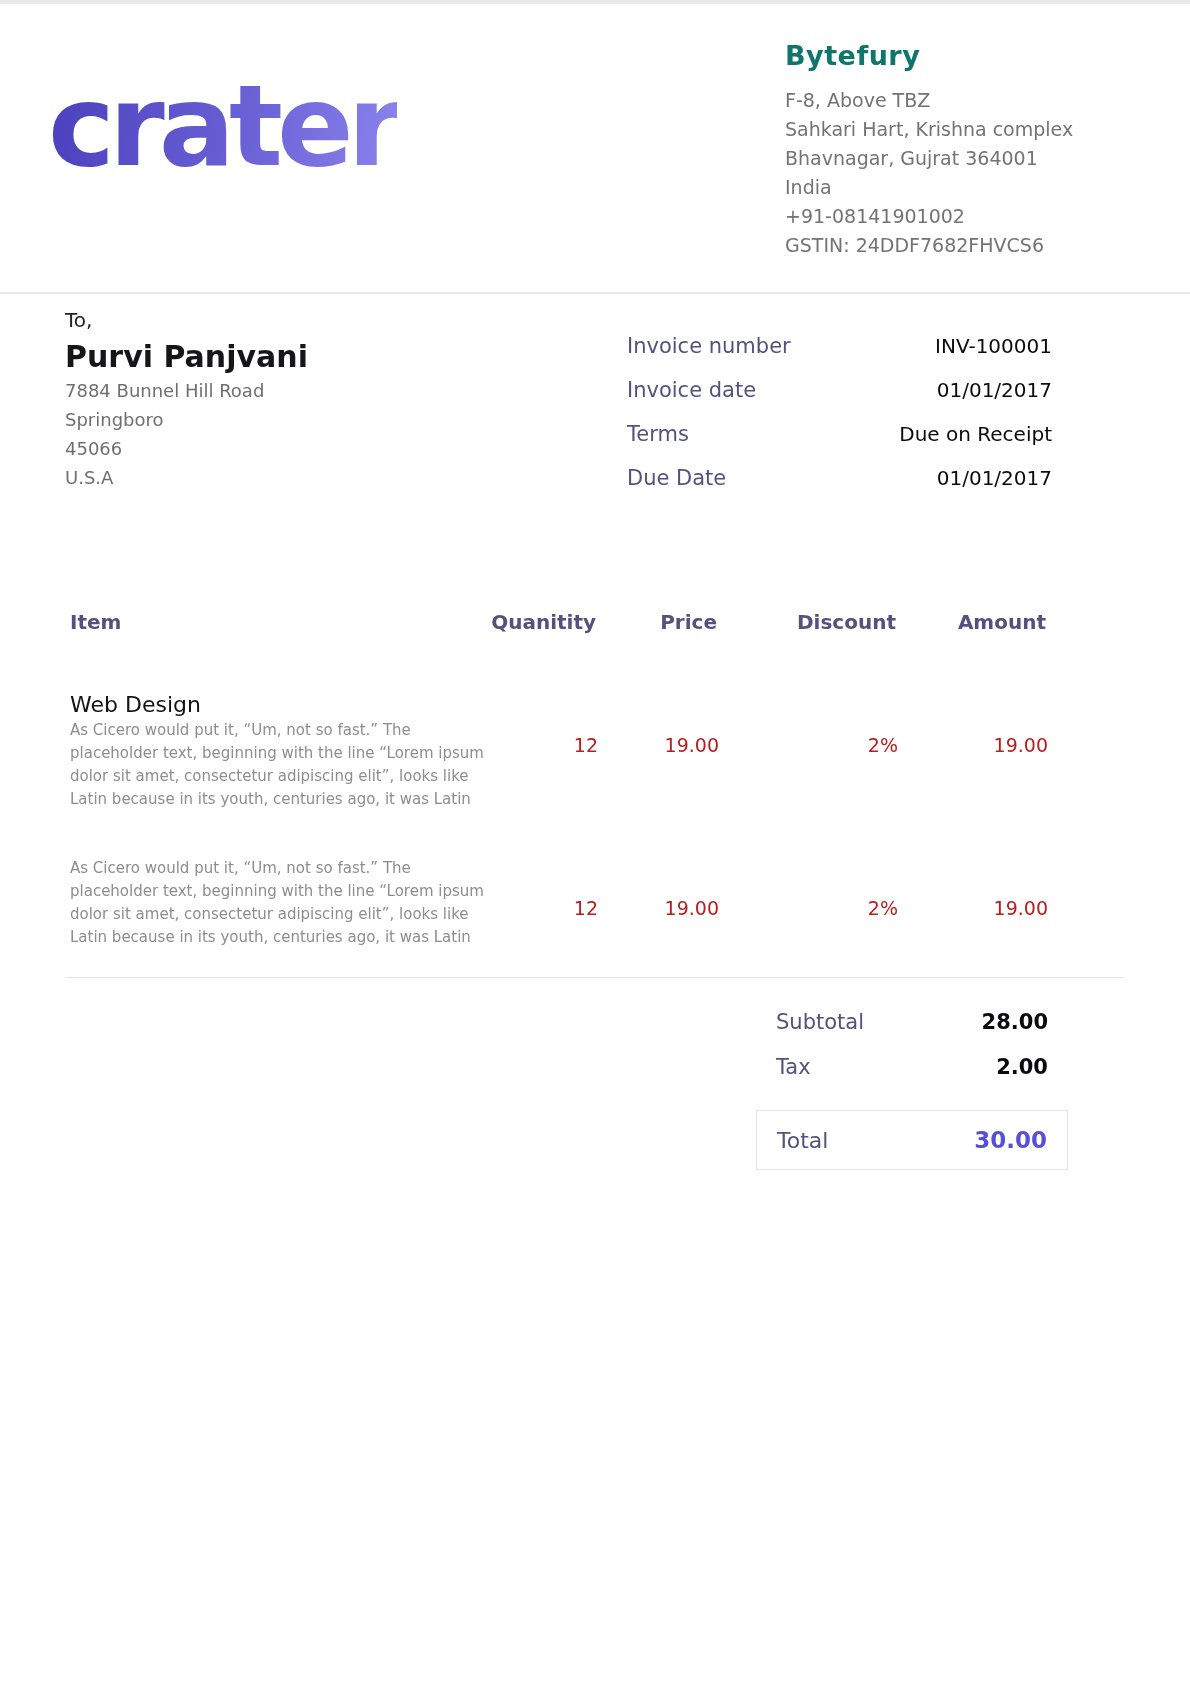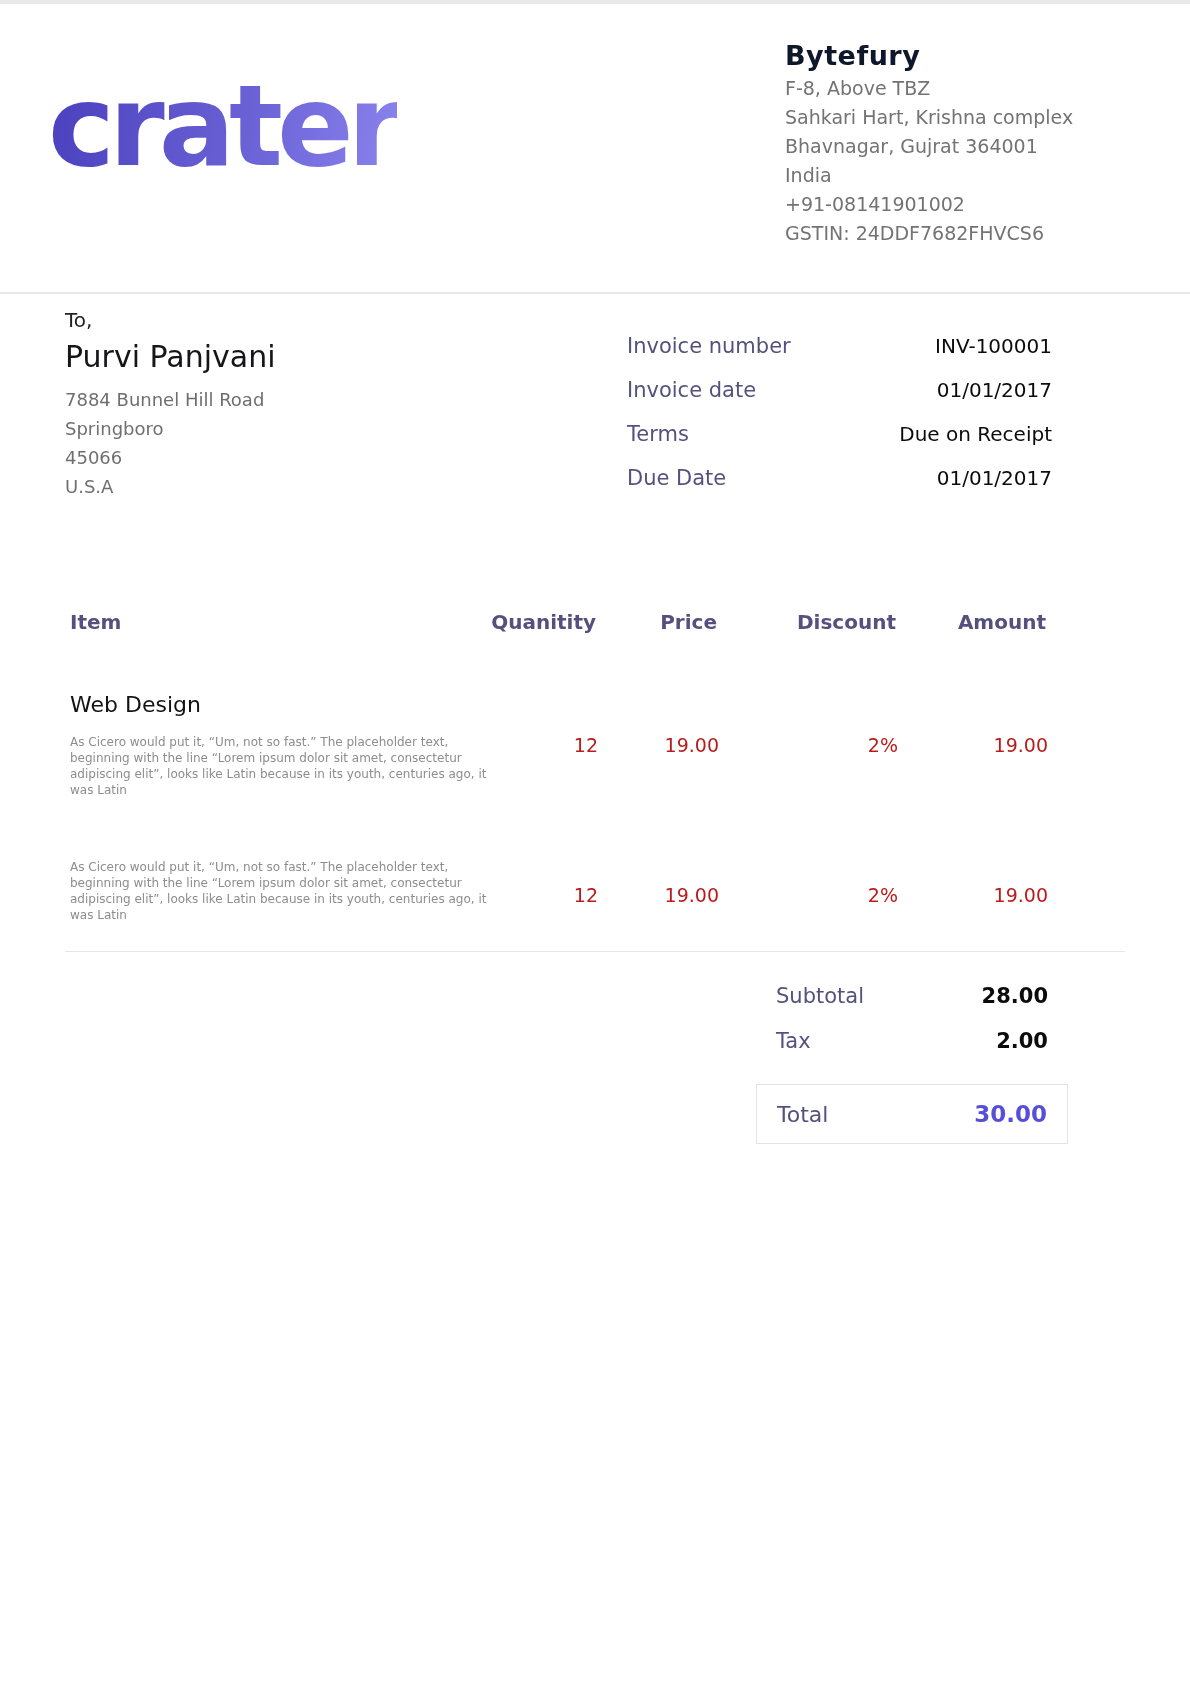--- a/index.html
+++ b/index.html
@@ -21,46 +21,46 @@
   }
   .logo {
     margin-top: 28px;
     font-size: 113px; font-weight: bold; letter-spacing: -6px;
     line-height: 120px;
     background: linear-gradient(100deg, var(--logo-start) 0%, #6b62d6 55%, var(--logo-end) 100%);
     -webkit-background-clip: text; background-clip: text;
     -webkit-text-fill-color: transparent; color: transparent;
   }
   .company { width: 357px; padding-top: 2px; }
-  .company-name { font-size: 27px; font-weight: bold; color: #0f172a; margin-bottom: 3px; letter-spacing: 0.5px; }
+  .company-name { font-size: 27px; font-weight: bold; color: #0f766e; margin-bottom: 15px; letter-spacing: 0.5px; }
   .company-line { font-size: 19px; color: #737373; line-height: 29px; }
 
   
   .main { padding: 0 65px; }
 
   .parties { display: flex; margin-top: 14px; }
   .bill-to { flex: 1; padding-left: 0; }
   .to-label { font-size: 20px; color: #232326; margin-bottom: 7px; }
-  .to-name { font-size: 30px; color: #161619; margin-bottom: 11px; }
+  .to-name { font-size: 30px; color: #161619; margin-bottom: 2px; font-weight: bold; }
   .to-line { font-size: 18px; color: #6f6f72; line-height: 29px; }
 
   .meta { width: 498px; padding-top: 26px; padding-right: 73px; }
   .meta-row { display: flex; justify-content: space-between; align-items: baseline; margin-bottom: 20px; gap: 28px; }
   .meta-label { font-size: 21px; color: var(--accent-label); }
   .meta-value { font-size: 20px; color: #0b0b0d; }
 
   
   .items { margin-top: 100px; padding-left: 5px; padding-right: 79px; }
   .trow { display: grid; grid-template-columns: 1fr 110px 121px 179px 150px; }
   .th { font-size: 20px; font-weight: bold; color: var(--accent-label); }
   .th.num, .cell.num { text-align: right; }
   .item-row { margin-top: 58px; }
   .item-row.second { margin-top: 44px; }
   .item-name { font-size: 22px; color: #131316; }
-  .item-desc { width: 418px; margin-top: 17px; font-size: 12px; line-height: 16px; color: #8d8d8f; }
+  .item-desc { width: 418px; margin-top: 2px; font-size: 15px; line-height: 23px; color: #8d8d8f; }
   .cell.num { padding-top: 42px; font-size: 19px; color: #b91c1c; }
 
   .divider { border: none; border-top: 1px solid #e6e5ef; margin: 28px 0 0 0; }
 
   
   .totals { width: 312px; margin-left: auto; margin-right: 57px; margin-top: 32px; }
   .totals-row { display: flex; justify-content: space-between; align-items: baseline; padding: 0 20px; margin-bottom: 21px; }
   .totals-label { font-size: 21px; color: var(--accent-label); }
   .totals-value { font-size: 21px; font-weight: bold; color: #0b0b0d; }
   .total-box {

